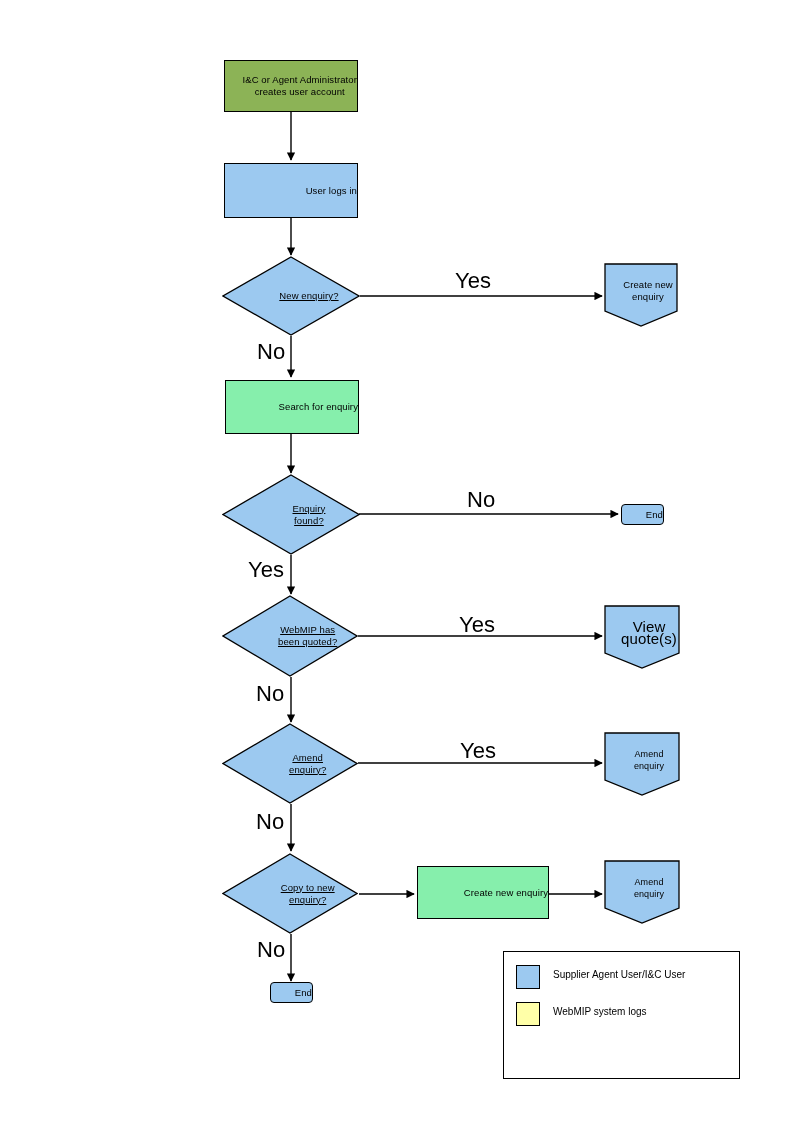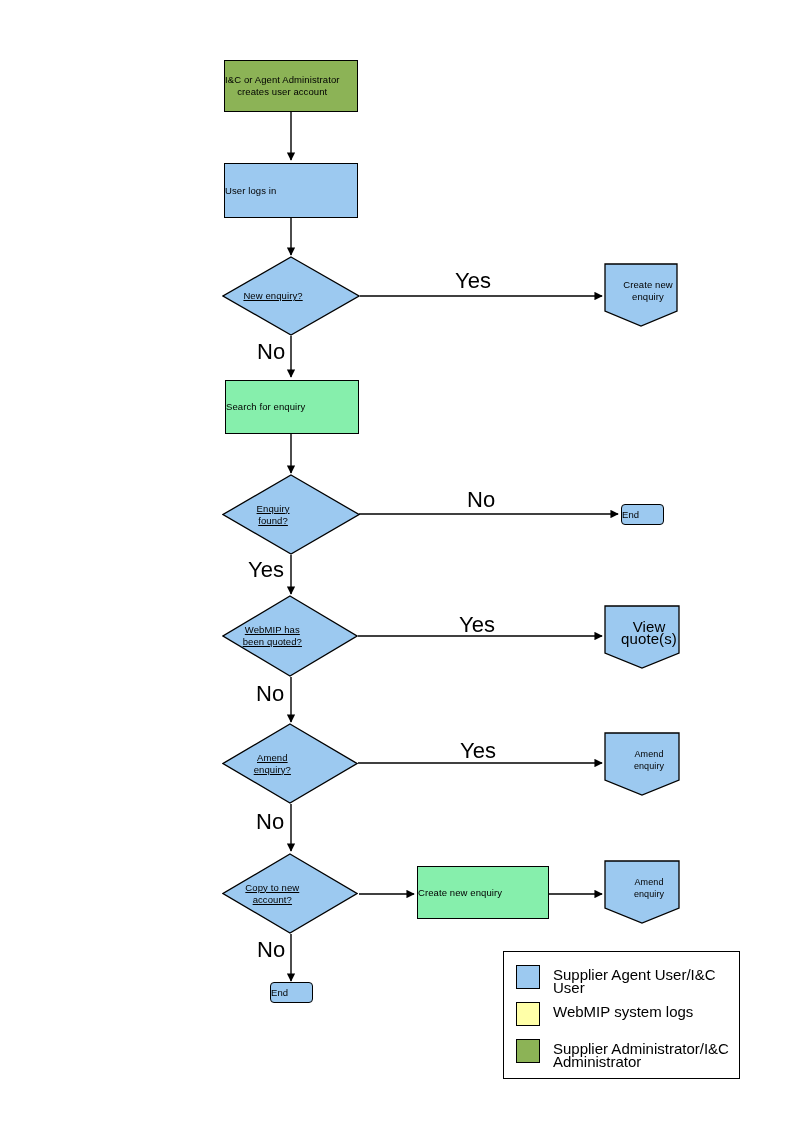--- a/index.html
+++ b/index.html
@@ -18,21 +18,21 @@
     position: absolute;
     left: 0; top: 0;
     width: 794px;
     height: 1123px;
   }
   .node {
     position: absolute;
     box-sizing: border-box;
     display: flex;
     align-items: center;
-    justify-content: flex-start;
+    justify-content: flex-end;
     text-align: center;
     color: #000;
     font-size: 9.5px;
     line-height: 12px;
     letter-spacing: 0.1px;
   }
   
   .rect {
     border: 1px solid #000000;
   }
@@ -112,21 +112,21 @@
   }
   .legend-swatch {
     width: 24px;
     height: 24px;
     border: 1px solid #000000;
     box-sizing: border-box;
     flex: 0 0 auto;
   }
   .legend-text {
     margin-left: 13px;
-    font-size: 15px;
+    font-size: 10px;
     line-height: 13px;
     color: #000;
     white-space: pre-line;
     margin-top: 3px;
   }
 </style>
 </head>
 <body>
 
 <svg id="canvas" viewBox="0 0 794 1123" xmlns="http://www.w3.org/2000/svg">
@@ -236,21 +236,21 @@
     <polygon points="1,1 75,1 75,48 38,63 1,48" fill="#9cc9f0" stroke="#000000" stroke-width="1.3"></polygon>
   </svg>
   <span class="blabel" style="white-space:pre-line; font-size:9px;">Amend enquiry</span>
 </div>
 
 <div class="node diamond" style="left:222px; top:853px; width:136px; height:81px;">
   <svg class="dshape" viewBox="0 0 136 81" preserveAspectRatio="none">
     <polygon points="68,1 135,40.5 68,80 1,40.5" fill="#9cc9f0" stroke="#000000" stroke-width="1.3"></polygon>
   </svg>
   <span class="dlabel" style="white-space:pre-line;">Copy to new
-account?</span>
+enquiry?</span>
 </div>
 
 <div class="node rect fill-yellow" style="left:417px; top:866px; width:132px; height:53px;">
   <span style="white-space:pre-line;">Create new enquiry</span>
 </div>
 
 <div class="node banner" style="left:604px; top:860px; width:76px; height:64px;">
   <svg class="bshape" viewBox="0 0 76 64" preserveAspectRatio="none">
     <polygon points="1,1 75,1 75,48 38,63 1,48" fill="#9cc9f0" stroke="#000000" stroke-width="1.3"></polygon>
   </svg>
@@ -284,19 +284,14 @@
   <div class="legend-row" style="top:13px;">
     <span class="legend-swatch" style="background:#9cc9f0;"></span>
     <span class="legend-text">Supplier Agent User/I&amp;C User</span>
   </div>
 
   <div class="legend-row" style="top:50px;">
     <span class="legend-swatch" style="background:#ffffa8;"></span>
     <span class="legend-text">WebMIP system logs</span>
   </div>
 
-  <div class="legend-row" style="top:87px;">
-    <span class="legend-swatch" style="background:#8cb356;"></span>
-    <span class="legend-text">Supplier Administrator/I&amp;C
-Administrator</span>
-  </div>
 
 </div>
 
 </body></html>

